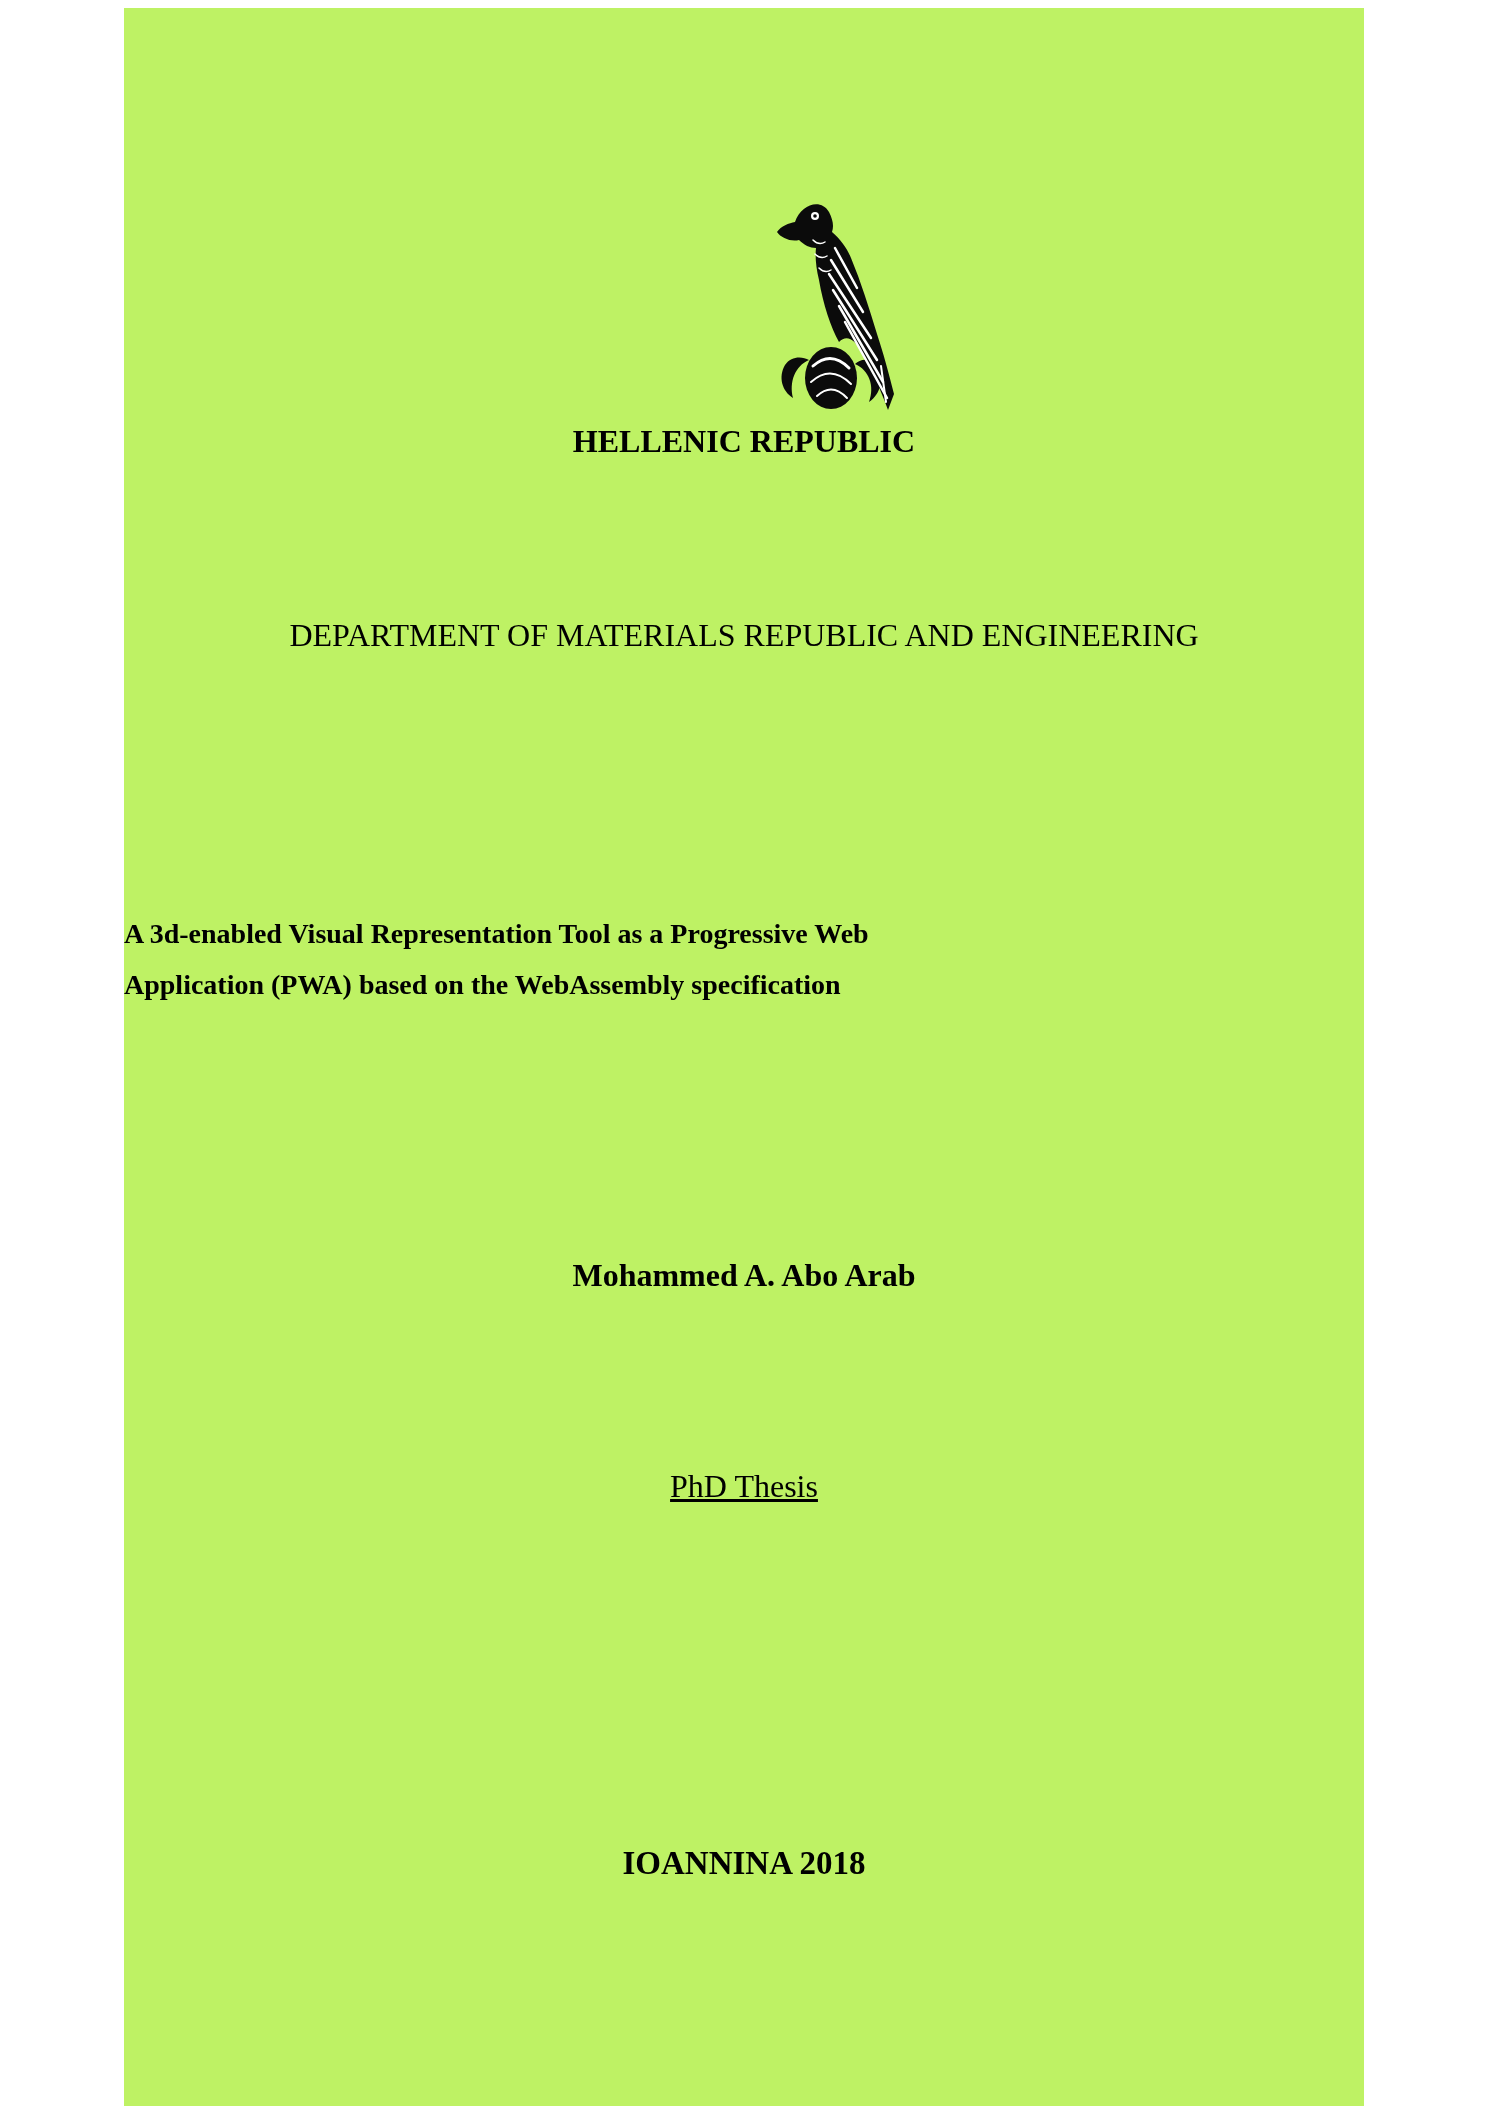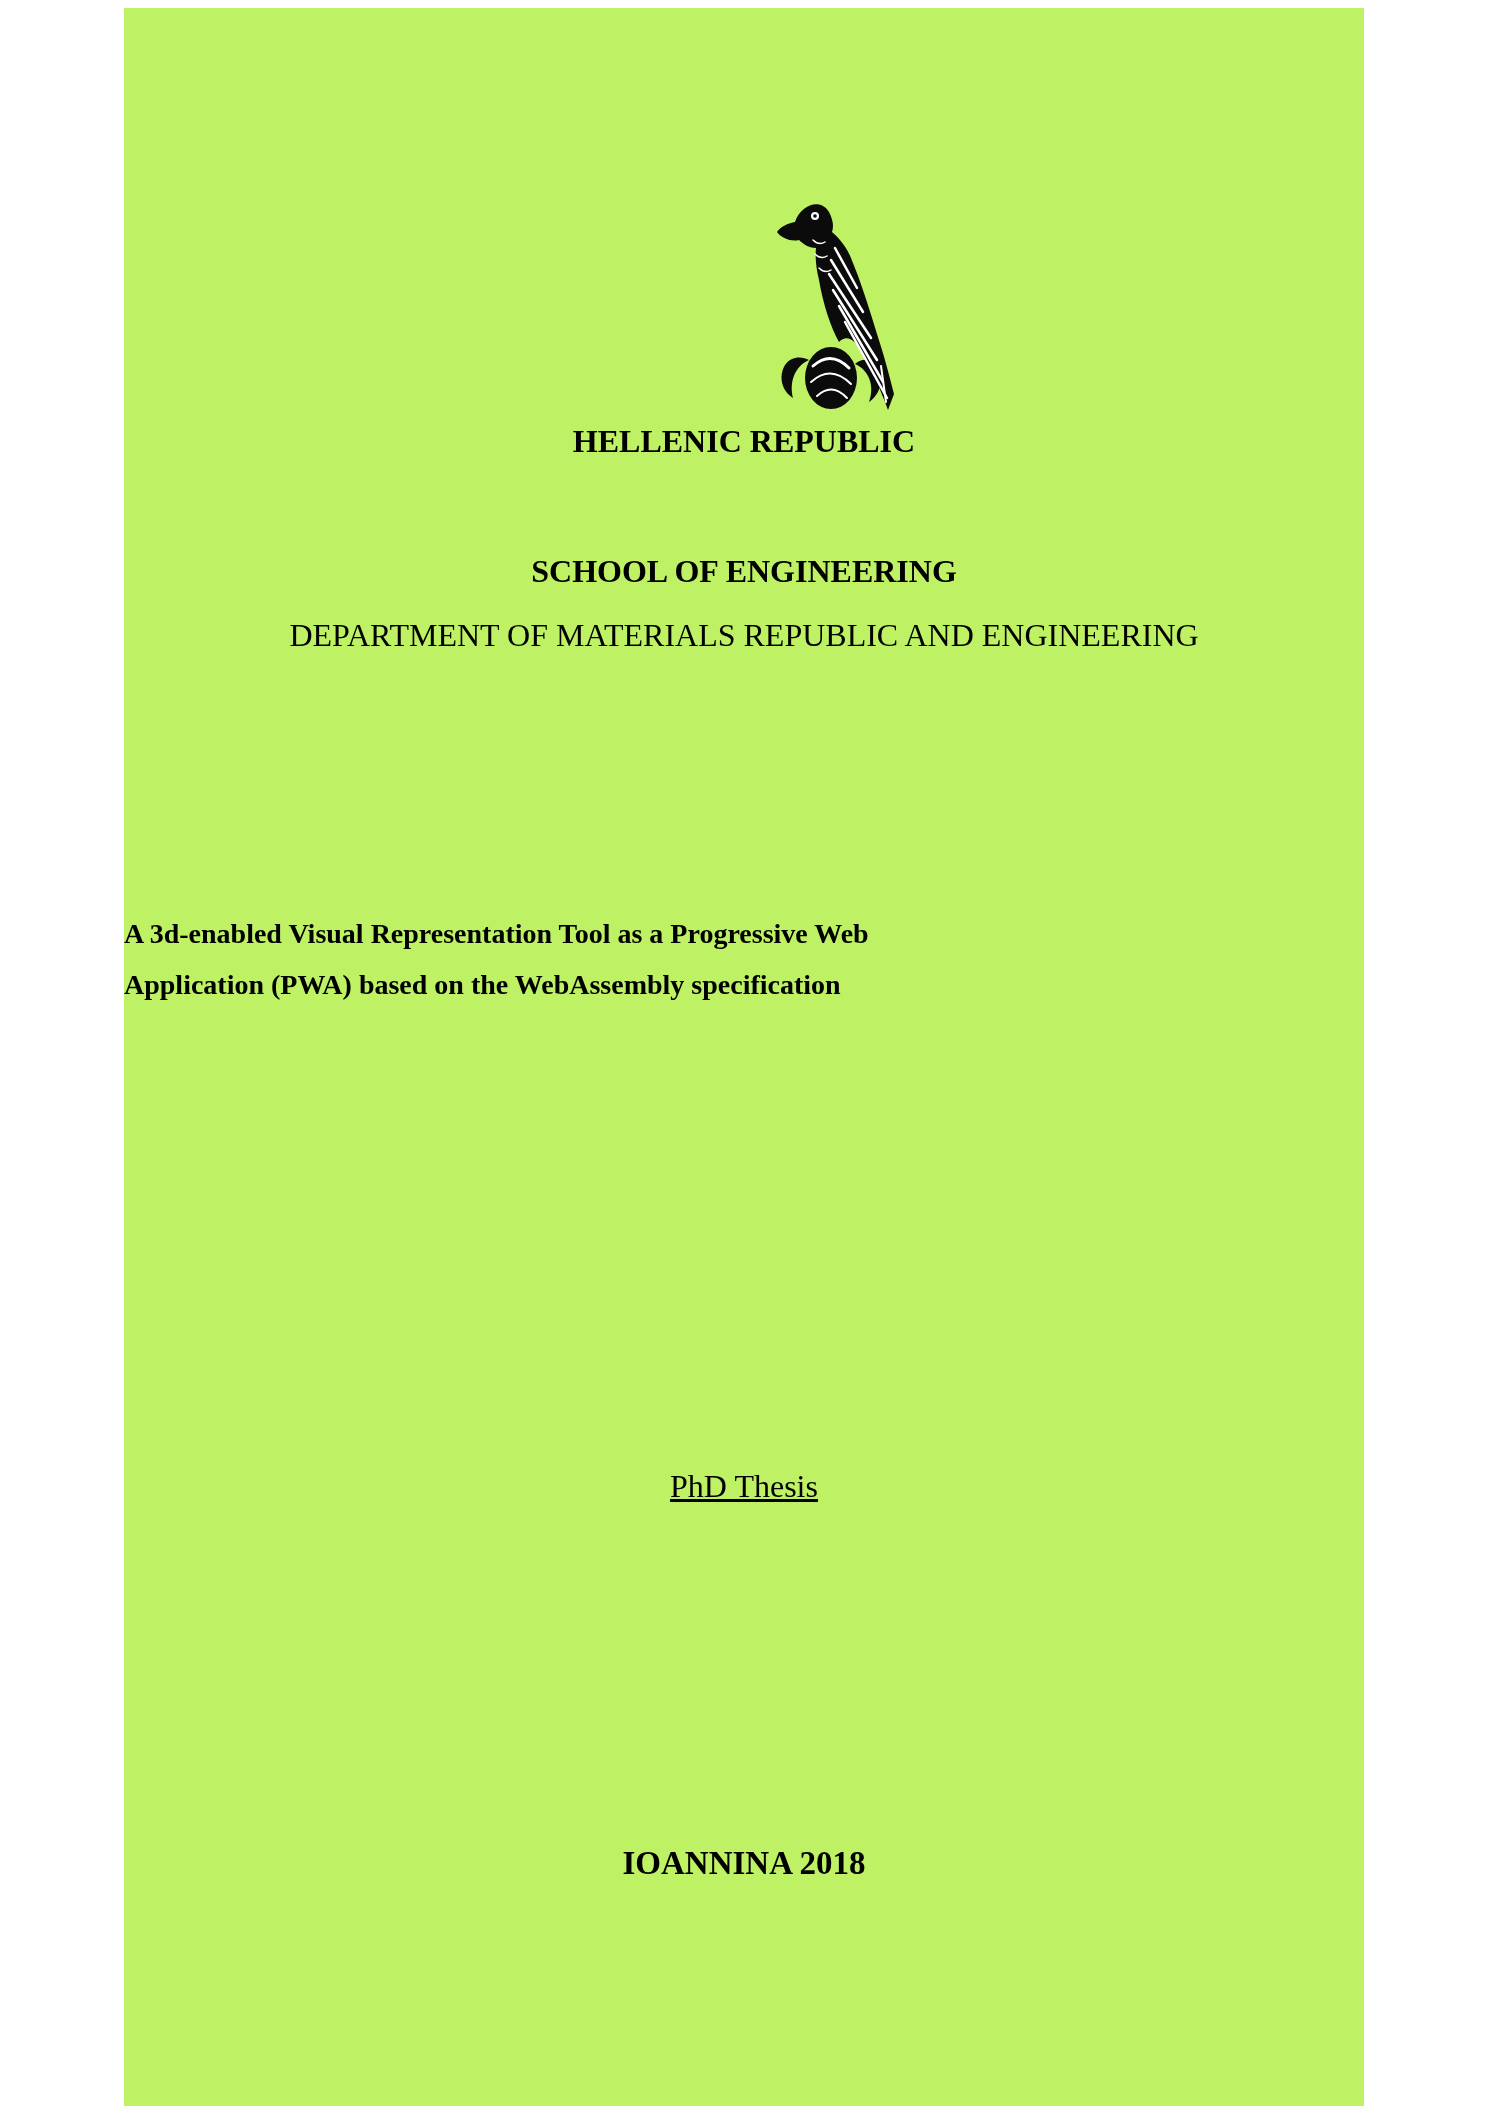--- a/index.html
+++ b/index.html
@@ -107,27 +107,27 @@
       </g>
 
       <circle cx="46" cy="20" r="4" fill="#ffffff"></circle>
       <circle cx="46" cy="20" r="1.8" fill="#0b0b0b"></circle>
     </svg>
   </div>
 
   <div class="center-line hdr bold hdr-1">HELLENIC REPUBLIC</div>
 
 
-  <div class="center-line hdr bold hdr-3">SCHOOL OF ENGINEERING</div>
 
   <div class="center-line hdr hdr-4">DEPARTMENT OF MATERIALS REPUBLIC AND ENGINEERING</div>
 
   <div class="thesis-title">
     <span>A 3d-enabled Visual Representation Tool as a Progressive Web</span><br>
     <span>Application (PWA) based on the WebAssembly specification</span>
   </div>
 
+  <div class="center-line author-line">Mohammed A. Abo Arab</div>
 
   <div class="center-line thesis-type-line">PhD Thesis</div>
 
   <div class="center-line footer-line">IOANNINA 2018</div>
 
 </div>
 
 </body></html>

